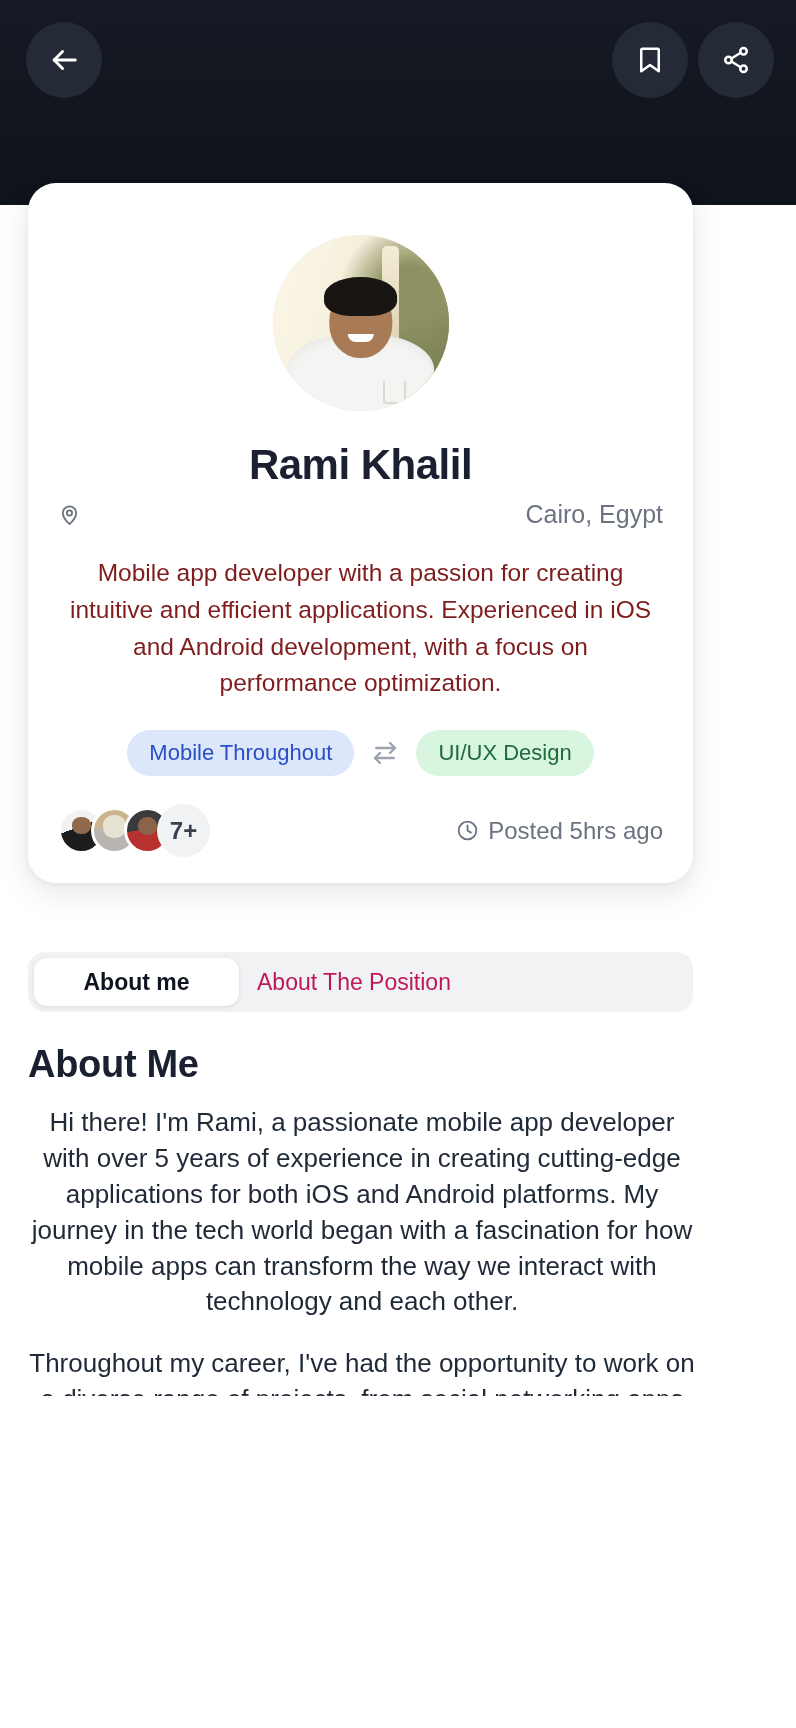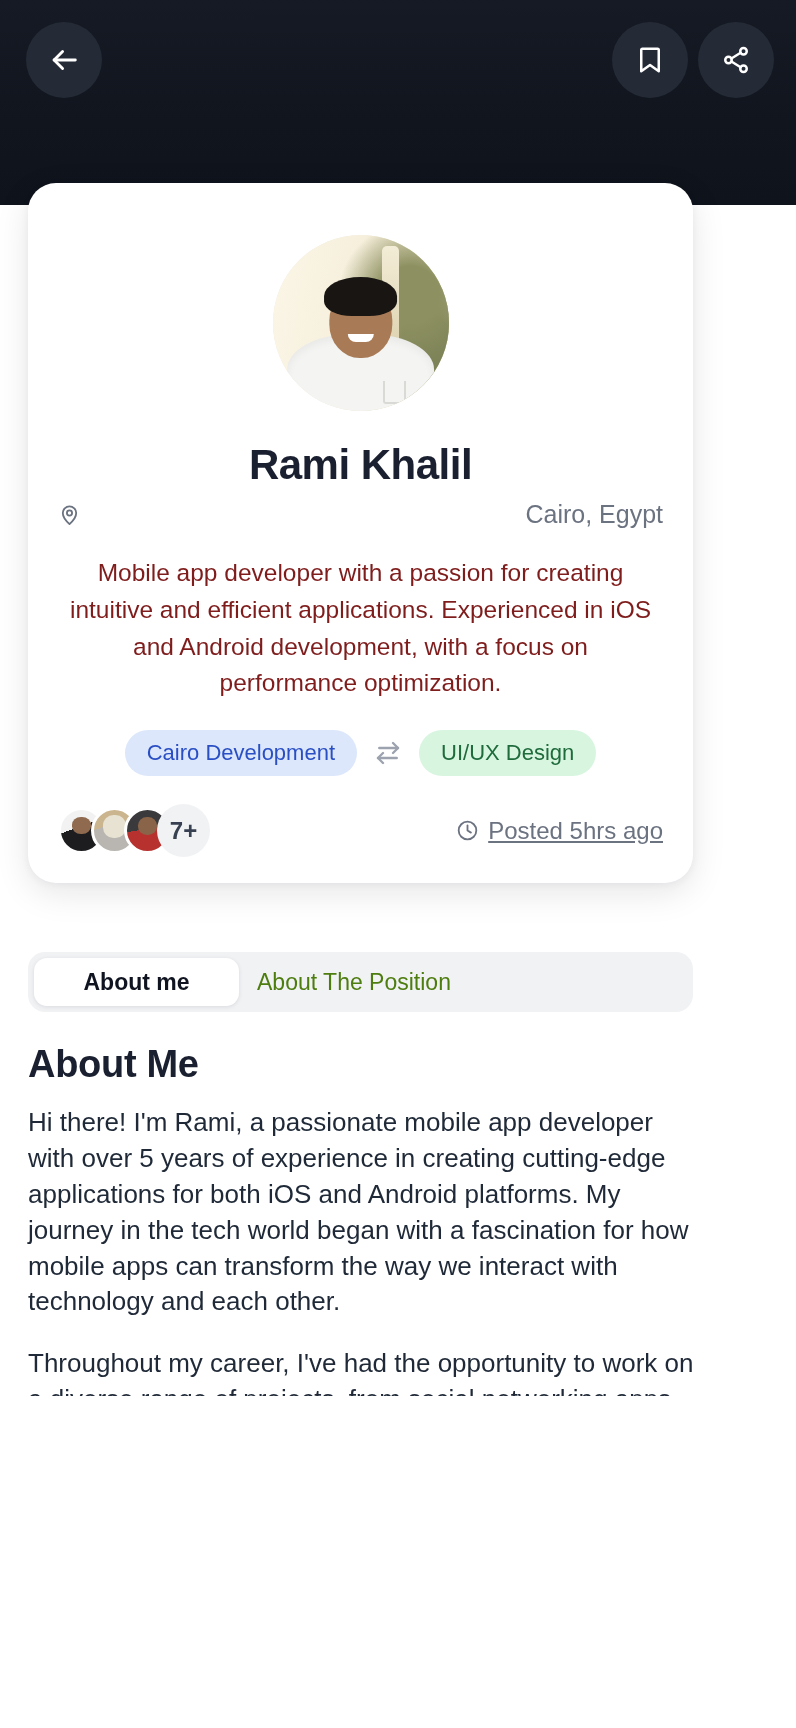--- a/index.html
+++ b/index.html
@@ -173,38 +173,38 @@
     width:53px; height:53px;
     border-radius:50%;
     background:#f1f2f4;
     display:flex; align-items:center; justify-content:center;
     font-size:24px; font-weight:600; color:#374151;
     margin-left:0;
     z-index:2;
   }
   .posted {
     display:flex; align-items:center; gap:9px;
-    font-size:24px; color:#6b7280;text-decoration:underline;
+    font-size:24px; color:#6b7280;
   }
   .posted svg { display:block; }
 
   
   .tabs {
     position:absolute;
     left:28px; top:952px;
     width:665px; height:60px;
     background:#f1f2f4;
     border-radius:17px;
     display:flex; align-items:center;
     padding:6px;
     gap:0;
   }
   .tab {
     font-size:23px;
-    color:#4d7c0f;
+    color:#be185d;
     padding:0 18px;
     height:48px;
     display:flex; align-items:center; justify-content:center;
     border-radius:13px;
     white-space:nowrap;
     cursor:pointer;
   }
   .tab.active {
     background:#ffffff;
     color:#0f1420;
@@ -219,21 +219,21 @@
     font-size:38px; font-weight:700; color:#1a2030;
     letter-spacing:-.3px;
   }
   .about-body {
     position:absolute; left:28px; top:1105px;
     width:668px;
     font-size:26px;
     line-height:1.38;
     color:#1f2937;
   }
-  .about-body p { margin-bottom:26px; }
+  .about-body p { margin-bottom:26px;text-align:center; }
 
   
   .connect {
     position:absolute;
     left:243px; top:1484px;
     width:235px; height:62px;
     background:#0c4a6e;
     color:#ffffff;
     border:none;
     border-radius:5px;
@@ -299,21 +299,21 @@
           <path d="M12 22s7-6.2 7-11.5A7 7 0 0 0 5 10.5C5 15.8 12 22 12 22z"></path>
           <circle cx="12" cy="10.4" r="2.7"></circle>
         </svg>
       </span>
       <span>Cairo, Egypt</span>
     </div>
 
     <div class="bio">Mobile app developer with a passion for creating intuitive and efficient applications. Experienced in iOS and Android development, with a focus on performance optimization.</div>
 
     <div class="tags">
-      <span class="pill pill-blue">Cairo Development</span>
+      <span class="pill pill-blue">Mobile Throughout</span>
       <span class="swap">
         <svg width="34" height="30" viewBox="0 0 24 24" fill="none" stroke="#9ca3af" stroke-width="1.9" stroke-linecap="round" stroke-linejoin="round">
           <polyline points="16 4 20 8 16 12"></polyline>
           <line x1="20" y1="8" x2="5" y2="8"></line>
           <polyline points="8 20 4 16 8 12"></polyline>
           <line x1="4" y1="16" x2="19" y2="16"></line>
         </svg>
       </span>
       <span class="pill pill-green">UI/UX Design</span>
     </div>

